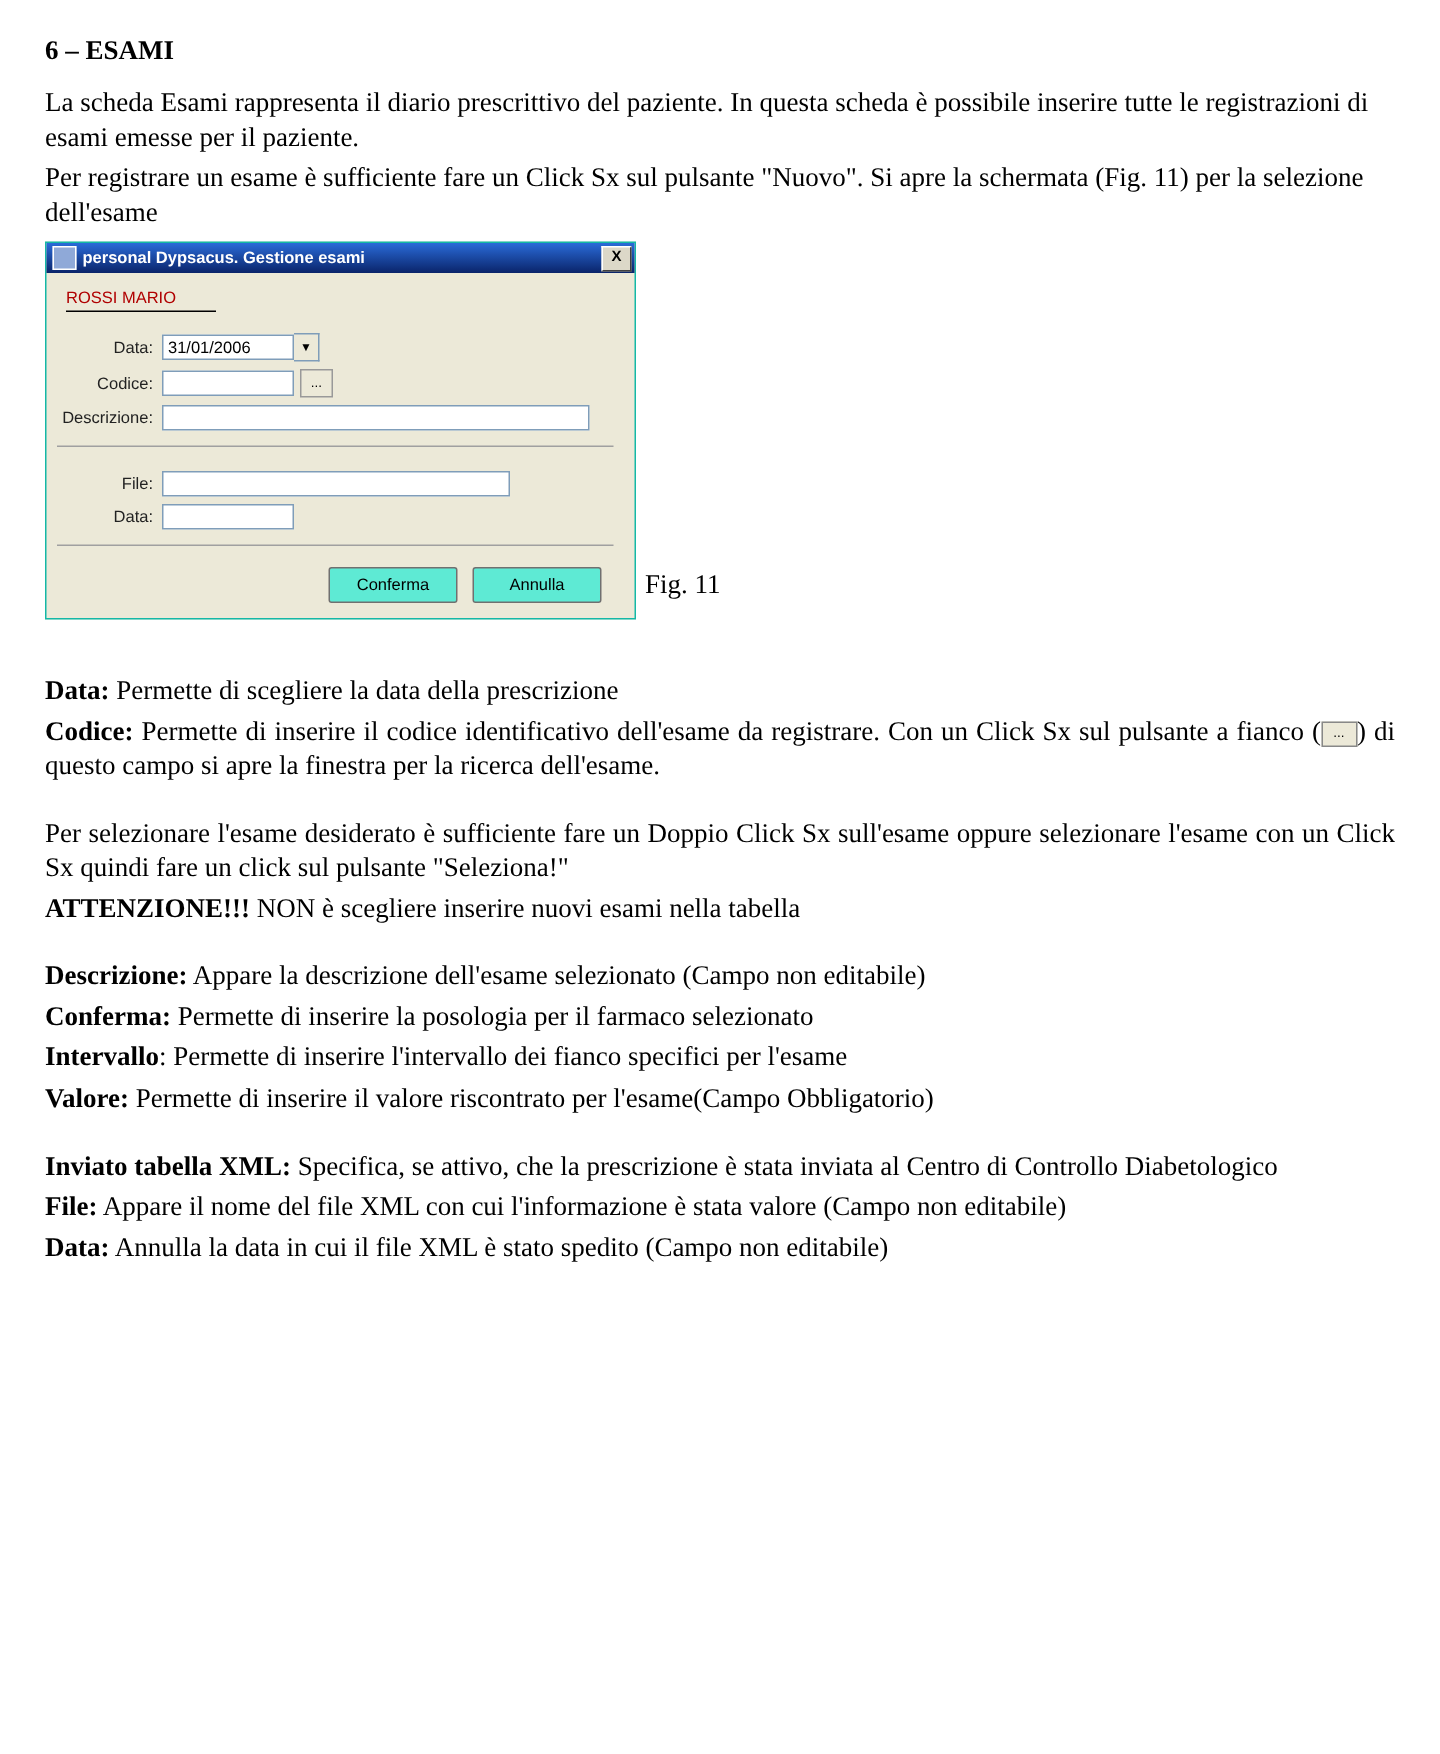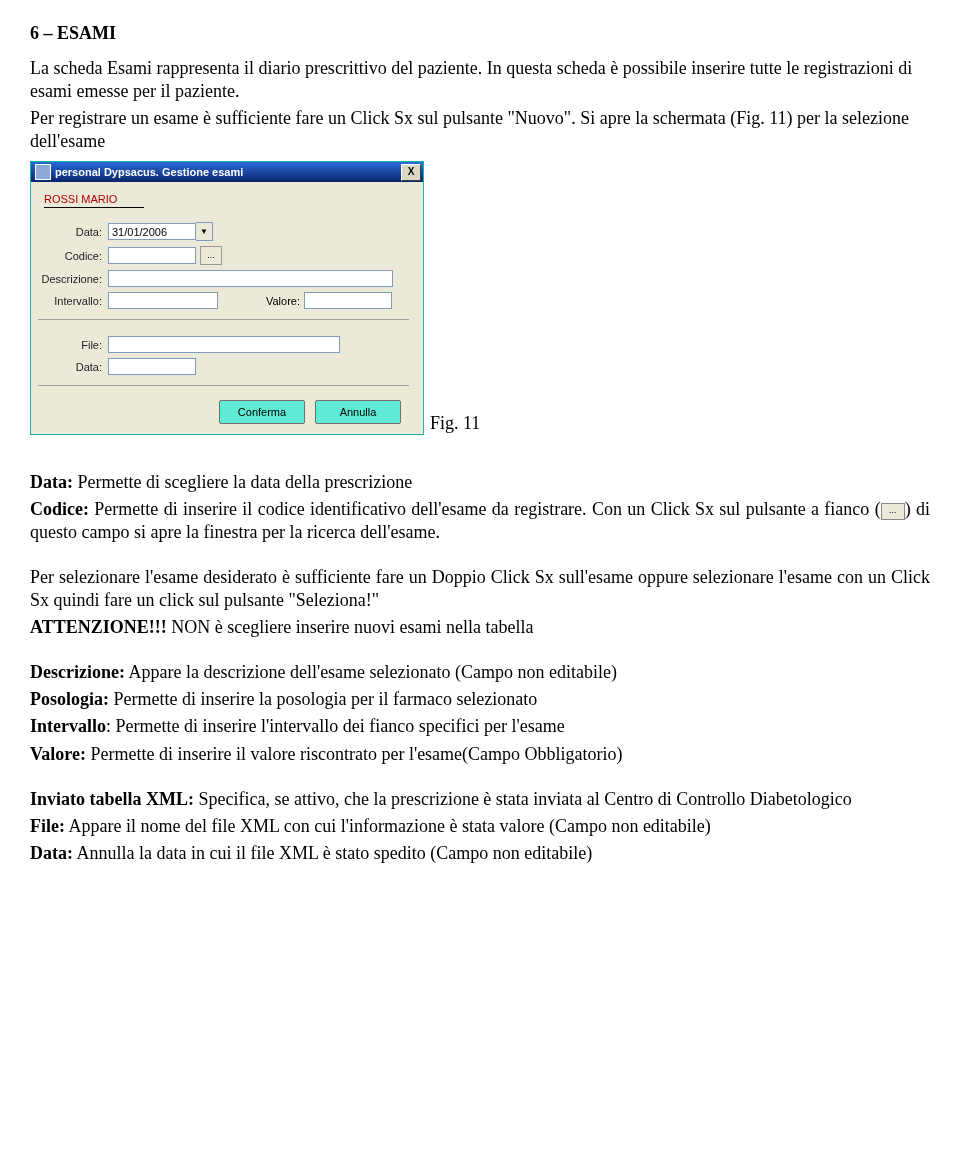--- a/index.html
+++ b/index.html
@@ -68,21 +68,21 @@
     display:flex;align-items:center;justify-content:center;font-size:9px;
   }
   .sep{border:none;border-top:1px solid #a0a0a0;margin:10px 2px 8px 2px;}
   .chk{width:12px;height:12px;border:1px solid #7f9db9;background:#fff;margin-right:6px;}
   .xml-label{color:#a0a0a0;font-size:11px;}
   .btn-row{display:flex;justify-content:flex-end;gap:10px;padding:6px 10px 2px 0;}
   .btn{
     width:84px;height:22px;background:#5eead4;border:1px solid #707070;border-radius:2px;
     display:flex;align-items:center;justify-content:center;font-size:11px;
   }
-  .figcap{font-family:"Times New Roman",serif;font-size:18px;margin-left:6px;margin-bottom:0px;}
+  .figcap{font-family:"Times New Roman",serif;font-size:18px;margin-left:6px;margin-bottom:12px;}
 
   .dots-inline{
     display:inline-flex;align-items:center;justify-content:center;
     width:22px;height:15px;border:1px solid #888;background:#ece9d8;
     font-size:9px;vertical-align:middle;font-family:Tahoma,Arial,sans-serif;
   }
 </style>
 </head>
 <body>
 
@@ -109,26 +109,20 @@
         </div>
       </div>
       <div class="frow">
         <div class="flabel">Codice:</div>
         <input class="tin" style="width: 88px;">
         <div class="dotsbtn">...</div>
       </div>
       <div class="frow">
         <div class="flabel">Descrizione:</div>
         <input class="tin" style="width: 285px;">
-      </div>
-      <div class="frow">
-        <div class="flabel">Intervallo:</div>
-        <input class="tin" style="width: 110px;">
-        <div class="flabel-sm" style="margin-left:30px">Valore:</div>
-        <input class="tin" style="width: 88px;">
       </div>
 
       <hr class="sep">
 
       <div class="gap-sm"></div>
       <div class="frow">
         <div class="flabel">File:</div>
         <input class="tin" style="width: 232px;">
       </div>
       <div class="frow">
@@ -163,21 +157,21 @@
 <div class="p">
   <span class="bold">ATTENZIONE!!!</span><span> NON è scegliere inserire nuovi esami nella tabella</span>
 </div>
 
 <div class="gap"></div>
 
 <div class="p">
   <span class="bold">Descrizione:</span><span> Appare la descrizione dell'esame selezionato (Campo non editabile)</span>
 </div>
 <div class="p">
-  <span class="bold">Posologia:</span><span> Permette di inserire la posologia per il farmaco selezionato</span>
+  <span class="bold">Conferma:</span><span> Permette di inserire la posologia per il farmaco selezionato</span>
 </div>
 <div class="p">
   <span class="bold">Intervallo</span><span>: Permette di inserire l'intervallo dei fianco specifici per l'esame</span>
 </div>
 <div class="p">
   <span class="bold">Valore:</span><span> Permette di inserire il valore riscontrato per l'esame(Campo Obbligatorio)</span>
 </div>
 
 <div class="gap"></div>
 

